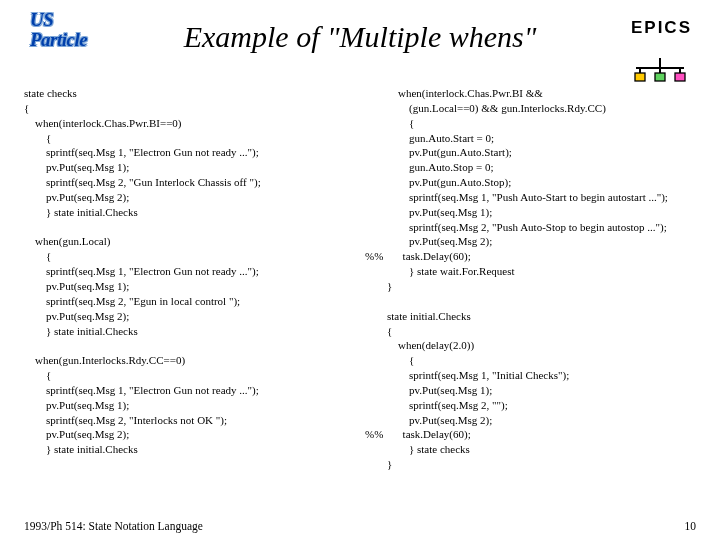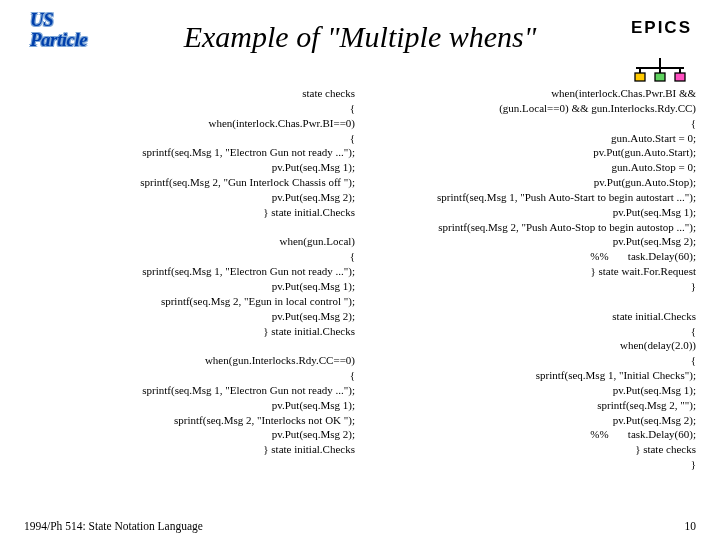--- a/index.html
+++ b/index.html
@@ -65,21 +65,20 @@
     display: flex;
     gap: 10px;
   }
   .col {
     flex: 1;
     font-family: "Times New Roman", serif;
     font-size: 11px;
     line-height: 1.35;
     white-space: pre;
     color: #000;
-    text-align: right;
   }
   .footer {
     position: absolute;
     bottom: 8px;
     left: 24px;
     right: 24px;
     font-size: 11.5px;
     color: #000;
   }
   .pagenum {
@@ -160,15 +159,15 @@
                 sprintf(seq.Msg 1, "Initial Checks");
                 pv.Put(seq.Msg 1);
                 sprintf(seq.Msg 2, "");
                 pv.Put(seq.Msg 2);
 %%       task.Delay(60);
                 } state checks
         }</div>
 </div>
 
 <div class="footer">
-  <span>1994/Ph 514: State Notation Language</span>
+  <span>1993/Ph 514: State Notation Language</span>
   <span class="pagenum">10</span>
 </div>
 
 </body></html>

